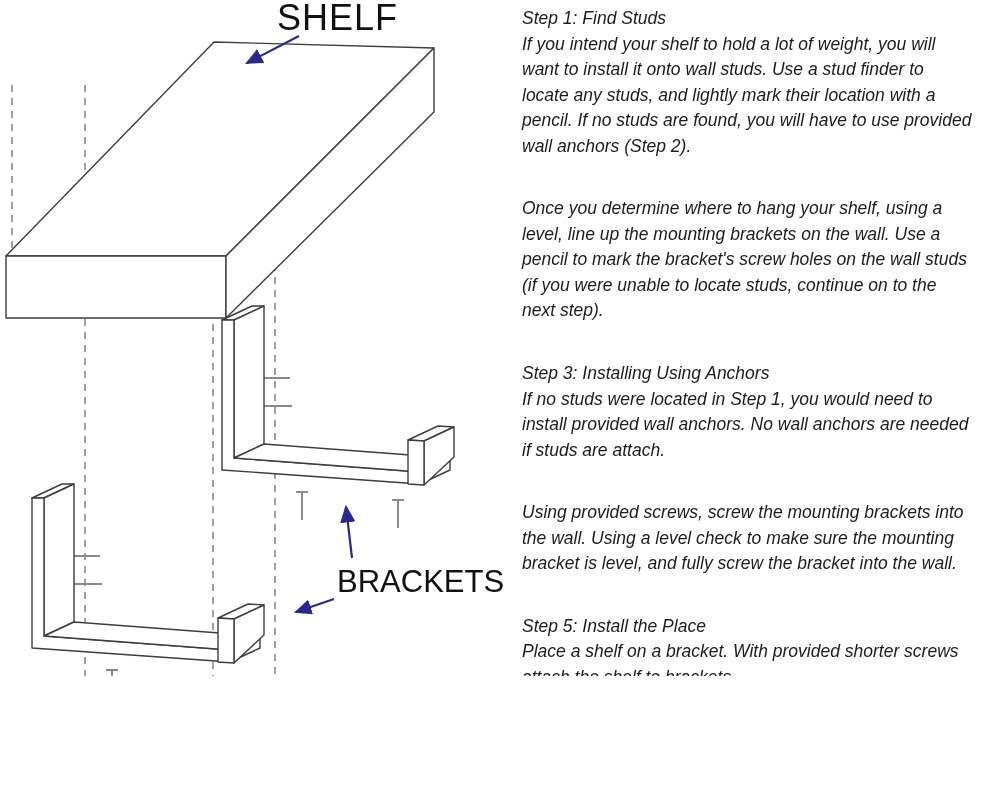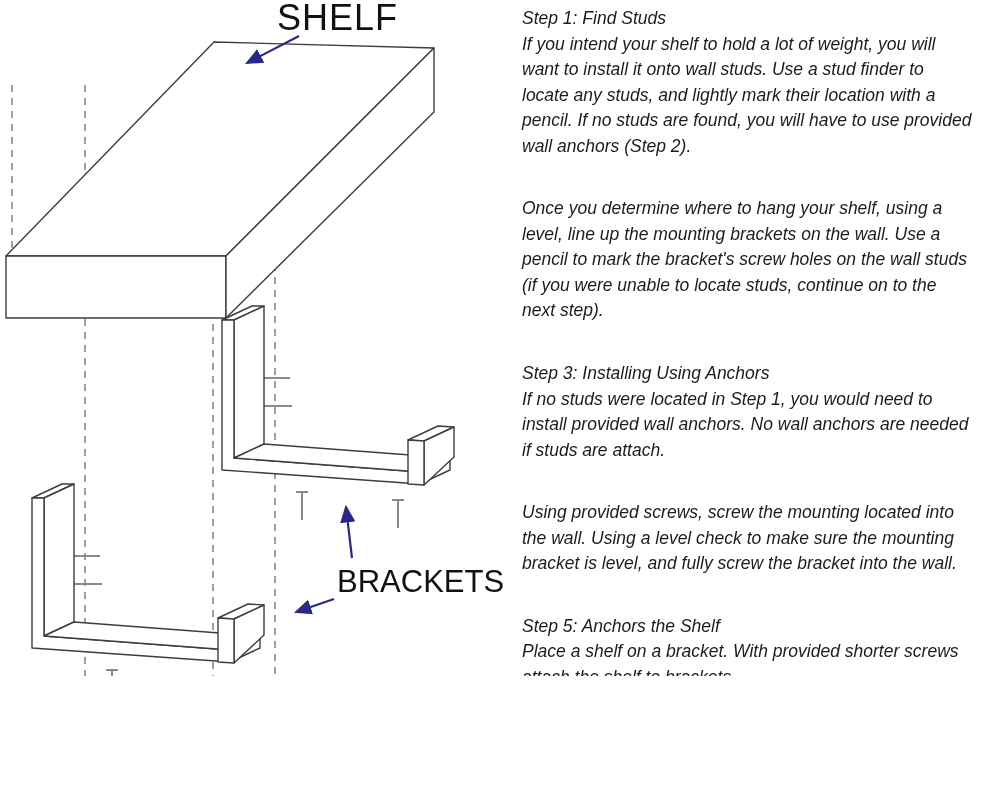--- a/index.html
+++ b/index.html
@@ -103,21 +103,21 @@
       <div class="step-body">If you intend your shelf to hold a lot of weight, you will want to install it onto wall studs. Use a stud finder to locate any studs, and lightly mark their location with a pencil. If no studs are found, you will have to use provided wall anchors (Step 2).</div>
     </div>
     <div class="step">
       <div class="step-body">Once you determine where to hang your shelf, using a level, line up the mounting brackets on the wall. Use a pencil to mark the bracket's screw holes on the wall studs (if you were unable to locate studs, continue on to the next step).</div>
     </div>
     <div class="step">
       <div class="step-title">Step 3: Installing Using Anchors</div>
       <div class="step-body">If no studs were located in Step 1, you would need to install provided wall anchors. No wall anchors are needed if studs are attach.</div>
     </div>
     <div class="step">
-      <div class="step-body">Using provided screws, screw the mounting located into the wall. Using a level check to make sure the mounting bracket is level, and fully screw the bracket into the wall.</div>
+      <div class="step-body">Using provided screws, screw the mounting brackets into the wall. Using a level check to make sure the mounting bracket is level, and fully screw the bracket into the wall.</div>
     </div>
     <div class="step">
-      <div class="step-title">Step 5: Anchors the Shelf</div>
+      <div class="step-title">Step 5: Install the Place</div>
       <div class="step-body">Place a shelf on a bracket. With provided shorter screws attach the shelf to brackets</div>
     </div>
   </div>
 
 </div>
 
 </body></html>

